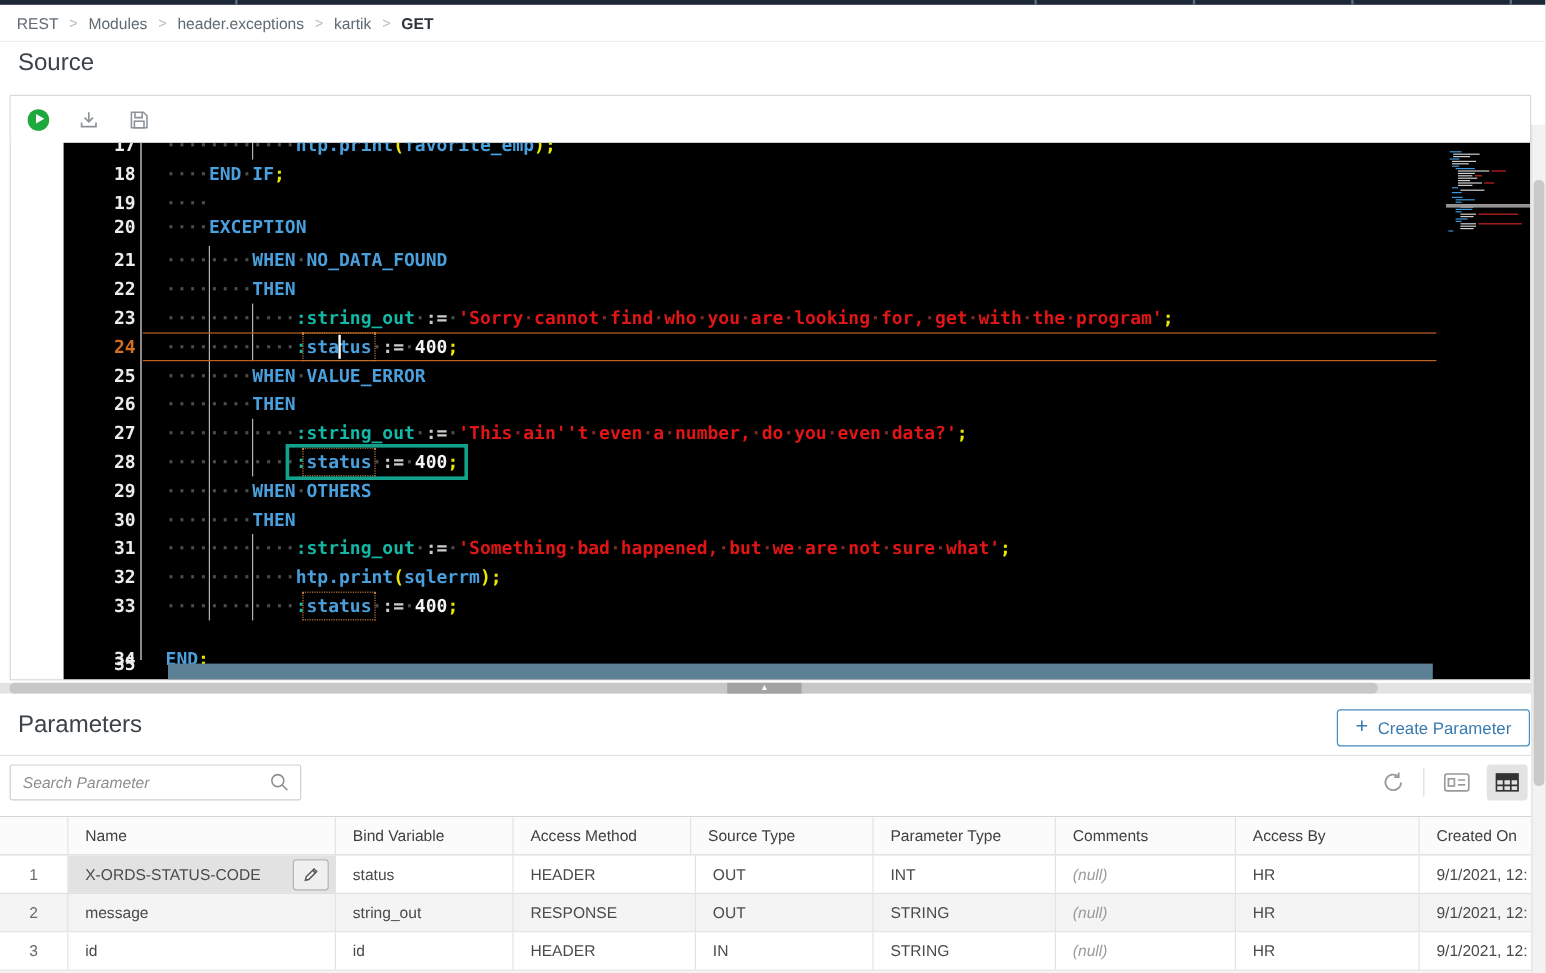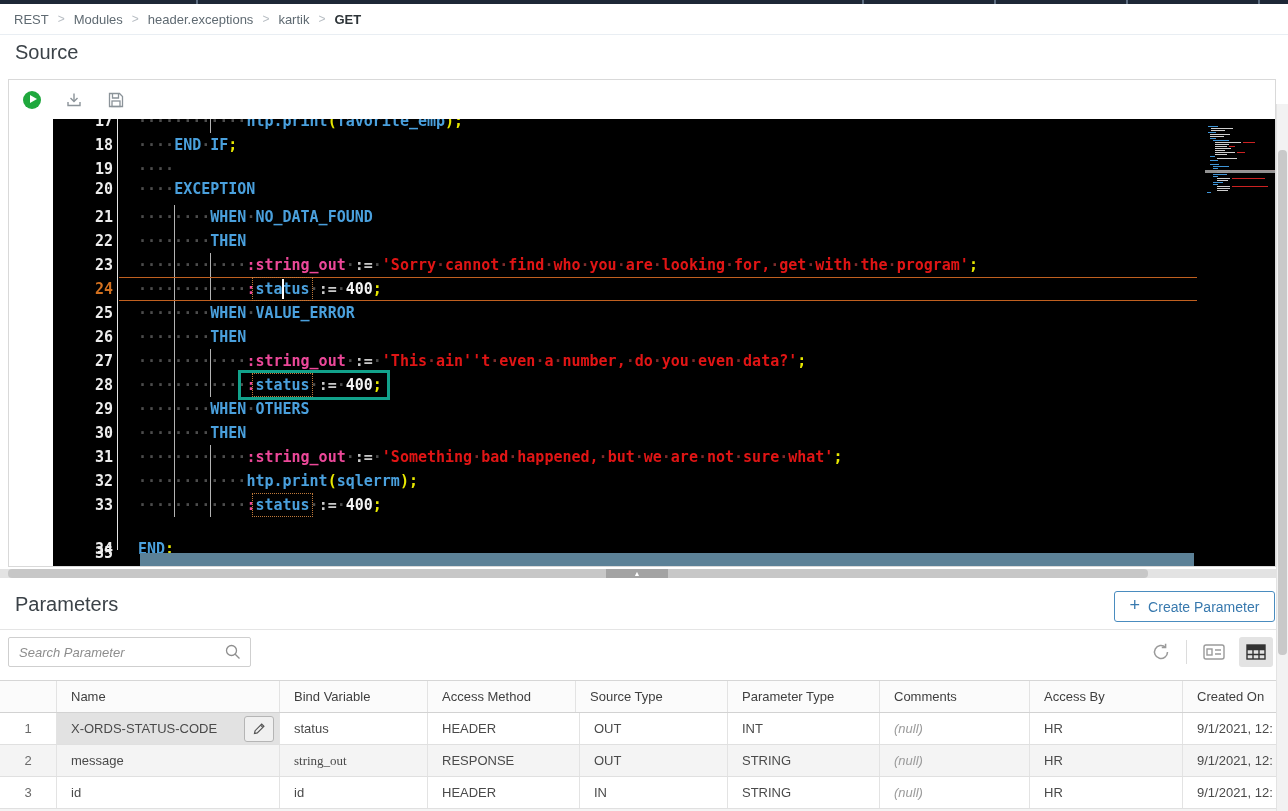--- a/index.html
+++ b/index.html
@@ -30,21 +30,21 @@
   
   .editor { position:absolute; left:0; top:39px; right:0; bottom:0; background:#000; overflow:hidden;
             font-family:"DejaVu Sans Mono",monospace; font-size:15px; font-weight:700;margin-left:44px; }
   .code-row { position:absolute; left:0; width:100%; height:24px; line-height:24px; white-space:pre; }
   .gutter-num { position:absolute; left:0; top:0; width:60px; text-align:right; color:#ececec; }
   .gutter-num.cur { color:#d2701f;text-align:right; }
   .gutter-border { position:absolute; left:64px; top:0; bottom:16px; width:1px; background:rgba(255,255,255,.9); }
   .code-text { position:absolute; left:85px; top:0; }
   .tok-kw { color:#4aa0dd; }
   .tok-id { color:#4aa0dd; }
-  .tok-pln { color:#ec4899; }
+  .tok-pln { color:#14b8a6; }
   .tok-op { color:#c9c9c9; }
   .tok-str { color:#e01515; }
   .tok-num { color:#f4f4f4; }
   .tok-sem { color:#e8e800; }
   .ws { color:#4c4c4c; }
   .sdot { color:#7c2b2b; }
   .occ { outline:1px dotted #c07a3a; outline-offset:2px; }
   .guide { position:absolute; width:1px; background:rgba(255,255,255,.7); }
   .curline { position:absolute; height:1px; background:#c06020; }
   .cursor { position:absolute; width:2px; height:20px; background:#fff; }
@@ -383,21 +383,21 @@
         <div class="t-cell" style="width: 152px;">INT</div>
         <div class="t-cell" style="width: 150px;">
           <span class="nullv">(null)</span>
         </div>
         <div class="t-cell" style="width: 153px;">HR</div>
         <div class="t-cell last" style="width: 93px;">9/1/2021, 12:</div>
       </div>
       <div class="t-row stripe">
         <div class="t-cell rownum" style="width: 57px;">2</div>
         <div class="t-cell" style="width: 223px;">message</div>
-        <div class="t-cell" style="width: 148px; font-family: Liberation Serif, serif;">string_out</div>
+        <div class="t-cell" style="width: 148px;">string_out</div>
         <div class="t-cell" style="width: 152px;">RESPONSE</div>
         <div class="t-cell" style="width: 148px;">OUT</div>
         <div class="t-cell" style="width: 152px;">STRING</div>
         <div class="t-cell" style="width: 150px;">
           <span class="nullv">(null)</span>
         </div>
         <div class="t-cell" style="width: 153px;">HR</div>
         <div class="t-cell last" style="width: 93px;">9/1/2021, 12:</div>
       </div>
       <div class="t-row">

